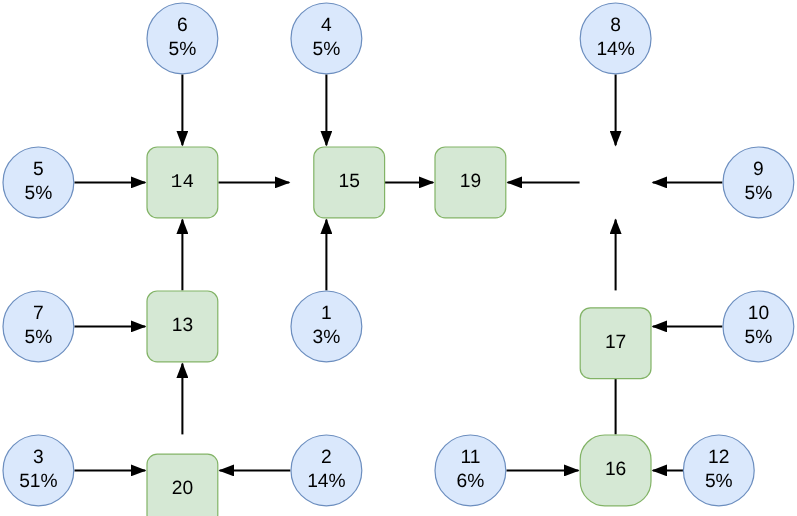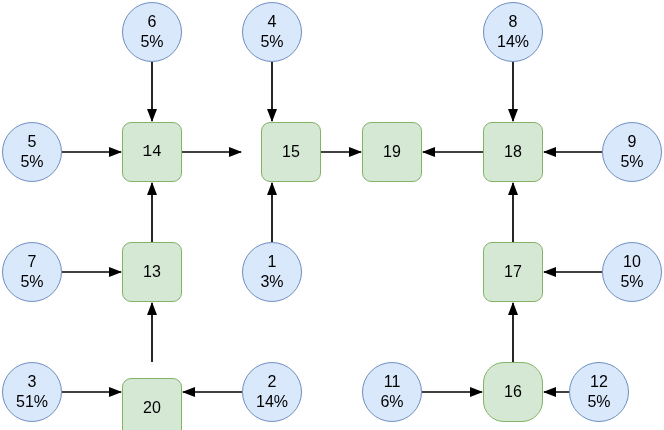--- a/index.html
+++ b/index.html
@@ -134,25 +134,22 @@
     </div>
     <div class="node square" style="left: 122px; top: 122px; font-family: Liberation Mono, monospace;">
       <div>14</div>
     </div>
     <div class="node square" style="left: 242px; top: 122px; margin-left: 19px;">
       <div>15</div>
     </div>
     <div class="node square" style="left: 483px; top: 362px; border-radius: 21px;">
       <div>16</div>
     </div>
-    <div class="node square" style="left: 483px; top: 242px;">
+    <div class="node square" style="left: 483px; top: 256px;">
       <div>17</div>
-    </div>
-    <div class="node square" style="left: 483px; top: 122px;">
-      <div>18</div>
     </div>
     <div class="node square" style="left: 362px; top: 122px;">
       <div>19</div>
     </div>
     <div class="node square" style="left: 122px; top: 378px;">
       <div>20</div>
     </div>
   </div>
 
 </body></html>

